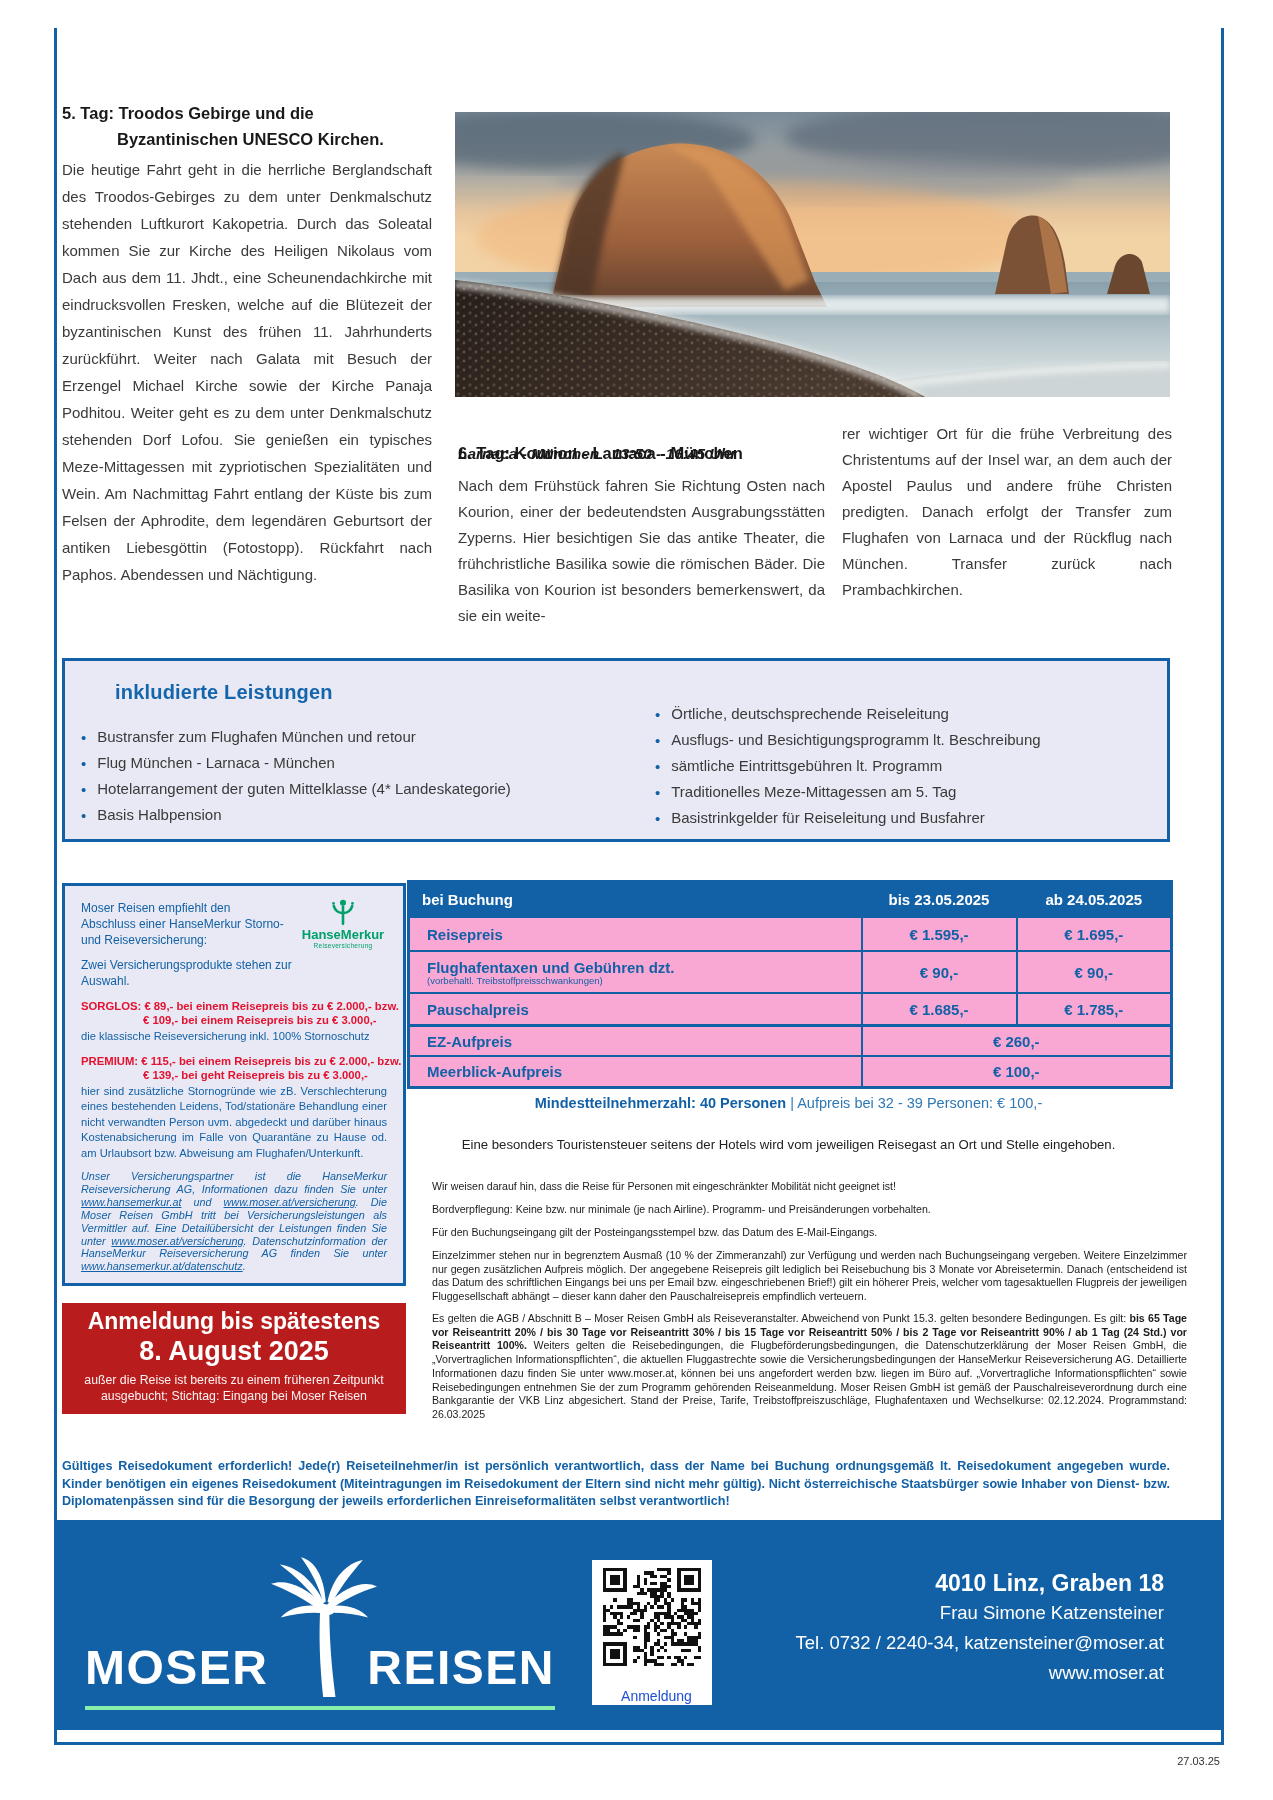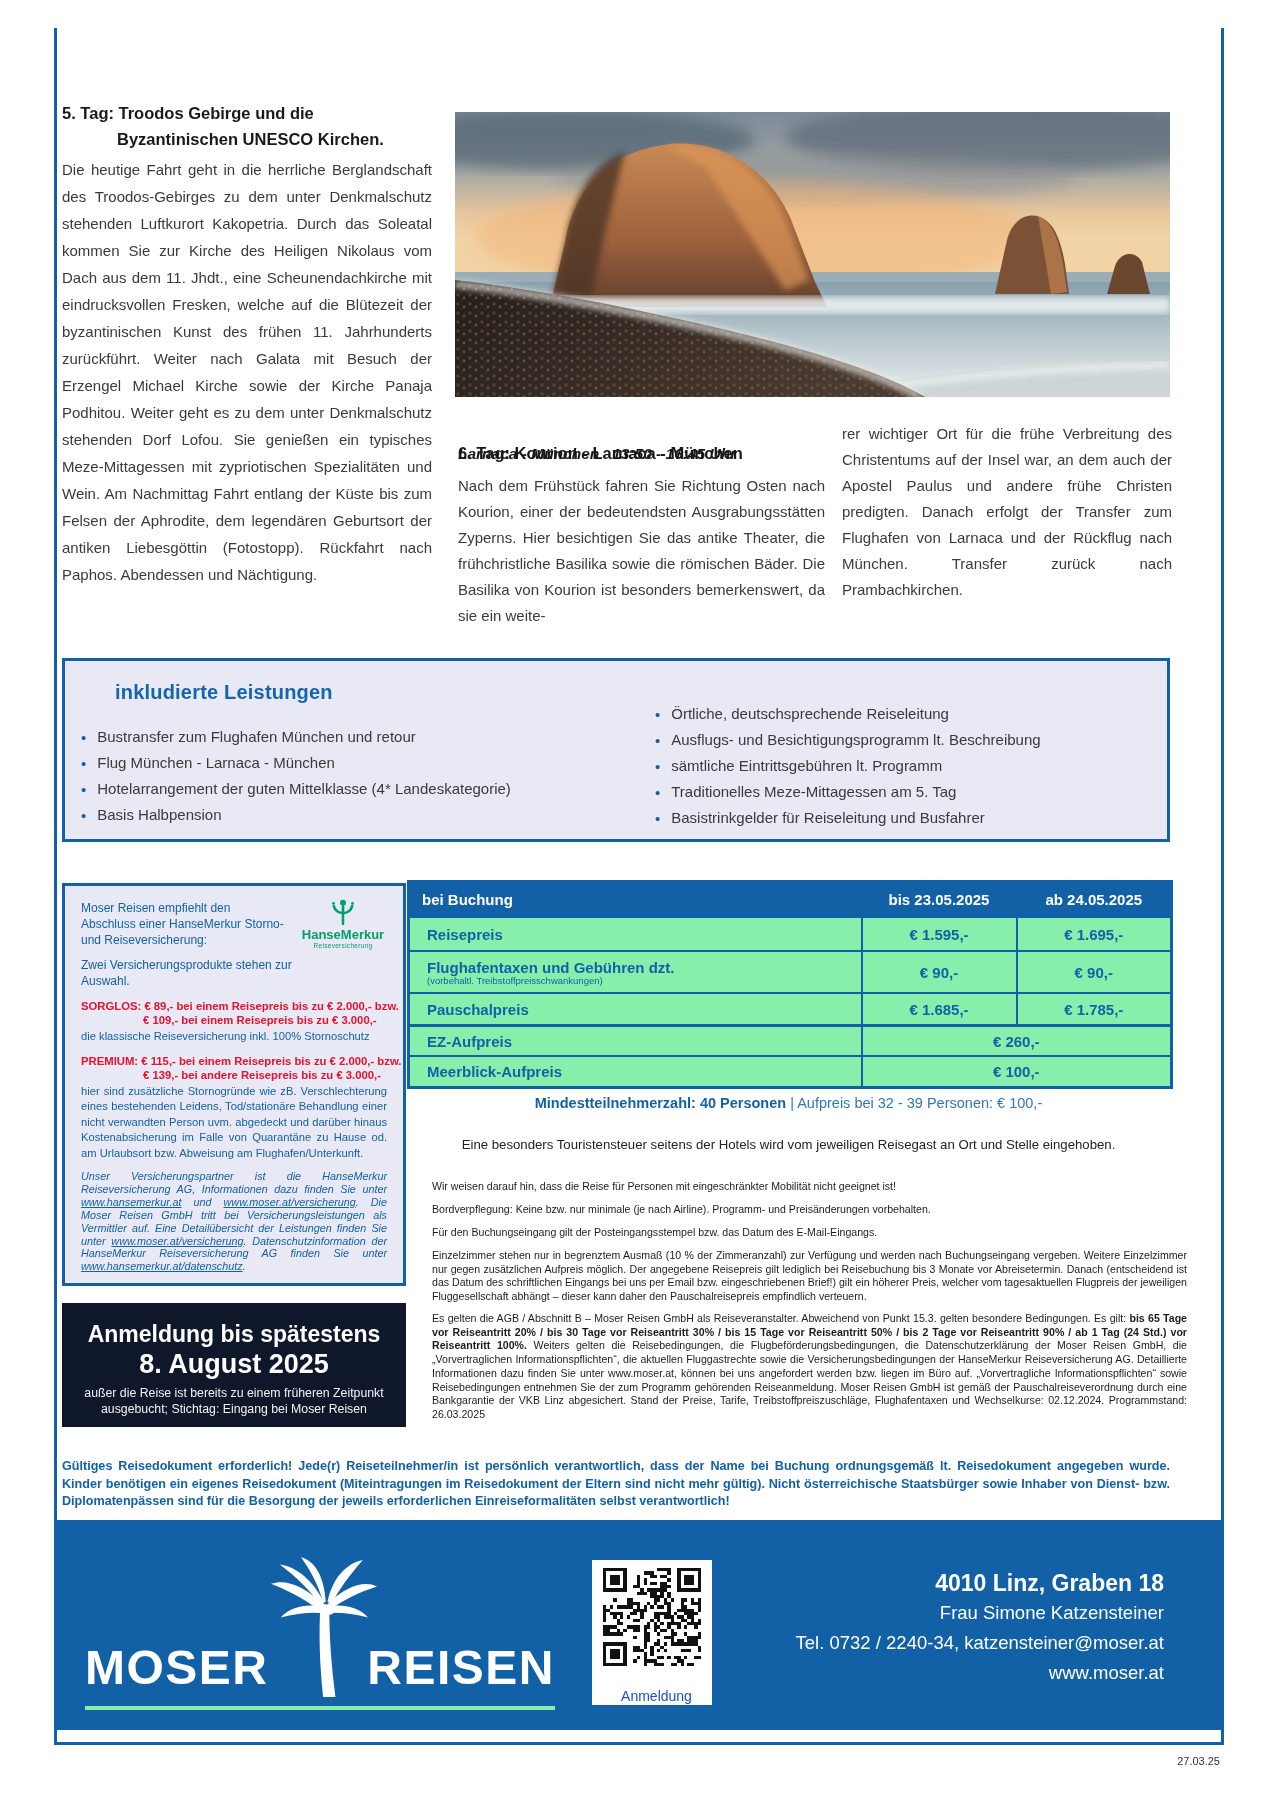--- a/index.html
+++ b/index.html
@@ -42,39 +42,39 @@
   .ins-red.ind{padding-left:62px;}
   .ins-partner{color:var(--blue);font-size:10.8px;line-height:12.9px;font-style:italic;text-align:justify;}
   .seg-link{text-decoration:underline;}
   .hm-logo{position:absolute;right:10px;top:12px;width:100px;text-align:center;}
   .hm-icon{width:26px;height:28px;display:block;margin:0 auto;}
   .hm-name{color:var(--green);font-weight:bold;font-size:13px;margin-top:1px;}
   .hm-sub{color:var(--green);font-size:6.5px;letter-spacing:.3px;}
 
   
   .price-table{border-collapse:collapse;border:3px solid var(--blue);table-layout:fixed;
-               width:763px;background:#86efac;}
+               width:763px;background:#f9a8d4;}
   .price-table th,.price-table td{border:2px solid var(--blue);padding:0 12px;}
   .price-table th{background:var(--blue);color:#fff;font-size:15px;font-weight:bold;height:33px;text-align:center;}
   .price-table th.left{text-align:left;}
   .price-table td.lbl{color:var(--blue);font-weight:bold;font-size:15px;text-align:left;padding-left:17px;}
   .price-table td.val{color:var(--blue);font-weight:bold;font-size:15px;text-align:center;}
   .price-table .sub{display:block;font-weight:normal;font-size:9.5px;line-height:10px;color:var(--blue);}
   .price-table tr.thick td{border-top:3px solid var(--blue);}
   .r1 td{height:32px;} .r2 td{height:40px;} .r3 td{height:30px;} .r4 td{height:28px;} .r5 td{height:29px;}
 
   .min-note{font-size:14.5px;color:var(--blue-light);text-align:center;}
   .min-note b{color:var(--blue);font-weight:bold;}
   .tourist-note{font-size:13.2px;color:#222;text-align:center;}
 
   .fineprint{font-size:10.6px;line-height:13.7px;color:var(--fine);text-align:justify;margin-left:22px;}
 
   
-  .dl-box{background:#0f172a;color:#fff;text-align:center;box-sizing:border-box;
-          width:344px;padding:17px 10px 10px;}
+  .dl-box{background:#b91c1c;color:#fff;text-align:center;box-sizing:border-box;
+          width:344px;padding:4px 10px 10px;}
   .dl-l1{font-size:23px;font-weight:bold;line-height:28px;}
   .dl-l2{font-size:27px;font-weight:bold;line-height:32px;}
   .dl-note{font-size:12.3px;line-height:16px;margin-top:5px;color:#ffffff;opacity:.95;}
 
   .doc-notice{font-size:12.6px;line-height:17.5px;font-weight:bold;color:var(--blue);text-align:justify;}
 
   
   .footer{background:var(--blue);}
   .brand{display:flex;justify-content:space-between;align-items:flex-end;
          padding-bottom:14px;border-bottom:4px solid #86efac;box-sizing:border-box;}
@@ -224,21 +224,21 @@
       </svg>
       <div class="hm-name">HanseMerkur</div>
       <div class="hm-sub">Reiseversicherung</div>
     </div>
     <div class="ins-blue" style="width:205px;">Moser Reisen empfiehlt den Abschluss einer HanseMerkur Storno- und Reiseversicherung:</div>
     <div class="ins-blue" style="width:235px;margin-top:9px;">Zwei Versicherungsprodukte stehen zur Auswahl.</div>
     <div class="ins-red" style="margin-top:10px;">SORGLOS: € 89,- bei einem Reisepreis bis zu € 2.000,- bzw.</div>
     <div class="ins-red ind">€ 109,- bei einem Reisepreis bis zu € 3.000,-</div>
     <div class="ins-note" style="margin-top:2px;">die klassische Reiseversicherung inkl. 100% Stornoschutz</div>
     <div class="ins-red" style="margin-top:9px;">PREMIUM: € 115,- bei einem Reisepreis bis zu € 2.000,- bzw.</div>
-    <div class="ins-red ind">€ 139,- bei andere Reisepreis bis zu € 3.000,-</div>
+    <div class="ins-red ind">€ 139,- bei geht Reisepreis bis zu € 3.000,-</div>
     <div class="ins-note" style="margin-top:2px;">hier sind zusätzliche Stornogründe wie zB. Verschlechterung eines bestehenden Leidens, Tod/stationäre Behandlung einer nicht verwandten Person uvm. abgedeckt und darüber hinaus Kostenabsicherung im Falle von Quarantäne zu Hause od. am Urlaubsort bzw. Abweisung am Flughafen/Unterkunft.</div>
     <div class="ins-partner" style="margin-top:9px;"><span>Unser Versicherungspartner ist die HanseMerkur Reiseversicherung AG, Informationen dazu finden Sie unter </span><span class="seg-link">www.hansemerkur.at</span><span> und </span><span class="seg-link">www.moser.at/versicherung</span><span>. Die Moser Reisen GmbH tritt bei Versicherungsleistungen als Vermittler auf. Eine Detailübersicht der Leistungen finden Sie unter </span><span class="seg-link">www.moser.at/versicherung</span><span>. Datenschutzinformation der HanseMerkur Reiseversicherung AG finden Sie unter </span><span class="seg-link">www.hansemerkur.at/datenschutz</span><span>.</span></div>
   </div>
 
   <table class="abs price-table" style="left:407px;top:880px;">
     <colgroup>
         <col style="width:453px">
         <col style="width:155px">
         <col style="width:155px">
       </colgroup>

